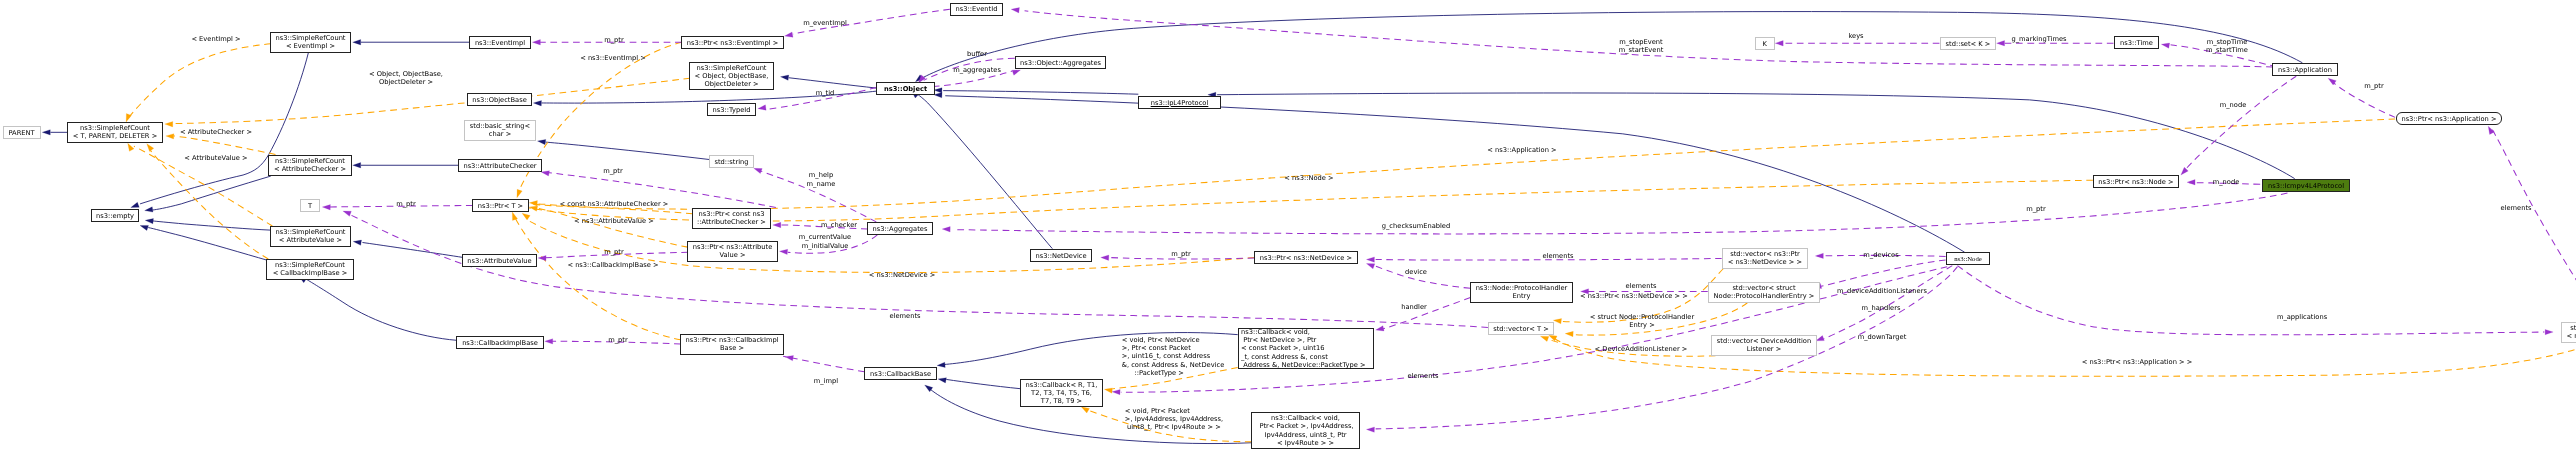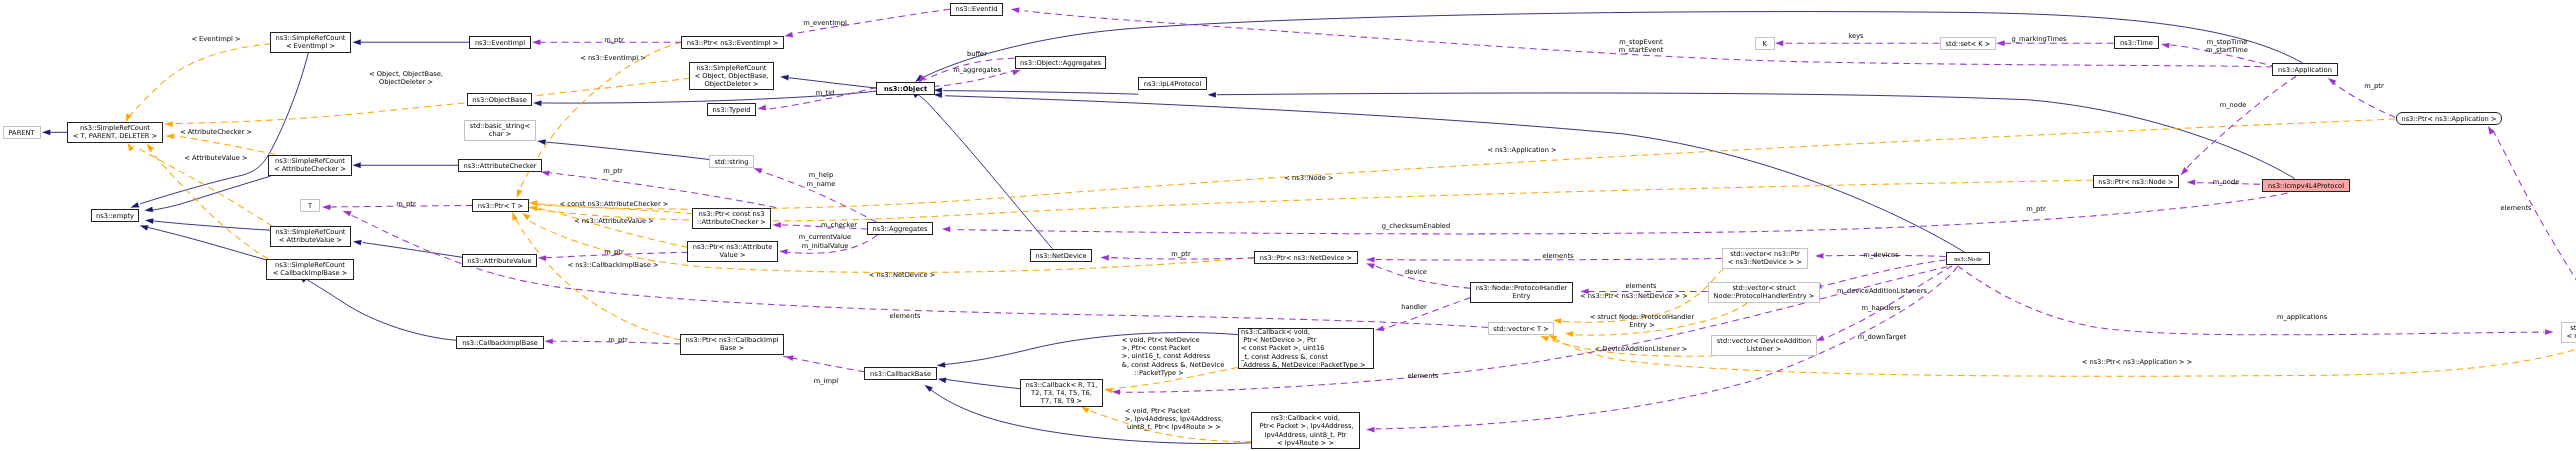--- a/index.html
+++ b/index.html
@@ -5,21 +5,21 @@
 <style>
   html,body{margin:0;padding:0;background:#ffffff;}
   #canvas{position:relative;width:2652px;height:451px;background:#fff;overflow:hidden;
           font-family:"DejaVu Sans",sans-serif;}
   svg#edges{position:absolute;left:0;top:0;width:2652px;height:451px;}
   .node{position:absolute;box-sizing:border-box;display:flex;flex-direction:column;
         align-items:center;justify-content:center;
         text-align:center;font-size:6.7px;line-height:8.2px;color:#000;background:#fff;
         border:0.7px solid #c4c4c4;white-space:pre;z-index:2;}
   .node.thick{border:0.7px solid #222;}
-  .node.hl{background:#fca5a5;border:0.7px solid #222;justify-content:center;}
+  .node.hl{background:#4d7c0f;border:0.7px solid #222;justify-content:center;}
   .node.left{align-items:flex-start;text-align:left;padding-left:2.1px;}
   .elabel{position:absolute;font-size:6.7px;line-height:8.2px;color:#000;white-space:pre;
           text-align:center;transform:translateX(-50%);z-index:3;}
   .elabel.lalign{text-align:left;}
 </style>
 </head>
 <body>
 
 <div id="canvas">
 <svg id="edges" viewBox="0 0 5147 876" xmlns="http://www.w3.org/2000/svg">
@@ -172,21 +172,21 @@
     <div class="node thick" style="left: 67px; top: 122px; width: 96px; height: 20.6px;"><span>ns3::SimpleRefCount</span><span>&lt; T, PARENT, DELETER &gt;</span></div>
     <div class="node thick" style="left: 270px; top: 32px; width: 81px; height: 20.6px;"><span>ns3::SimpleRefCount</span><span>&lt; EventImpl &gt;</span></div>
     <div class="node thick" style="left: 469px; top: 36px; width: 62px; height: 13.4px;"><span>ns3::EventImpl</span></div>
     <div class="node thick" style="left: 681px; top: 36px; width: 103px; height: 13.4px;"><span>ns3::Ptr&lt; ns3::EventImpl &gt;</span></div>
     <div class="node thick" style="left: 950px; top: 2.6px; width: 53px; height: 13.4px;"><span>ns3::EventId</span></div>
     <div class="node thick" style="left: 689px; top: 62px; width: 85px; height: 28px;"><span>ns3::SimpleRefCount</span><span>&lt; Object, ObjectBase,</span><span>ObjectDeleter &gt;</span></div>
     <div class="node thick" style="left: 467px; top: 93px; width: 65px; height: 13.4px;"><span>ns3::ObjectBase</span></div>
     <div class="node thick" style="left: 707px; top: 103px; width: 49px; height: 13.4px;"><span>ns3::TypeId</span></div>
     <div class="node thick" style="left: 876px; top: 82px; width: 59px; height: 13.4px; font-weight: bold;"><span>ns3::Object</span></div>
     <div class="node thick" style="left: 1015px; top: 56px; width: 91px; height: 13.4px;"><span>ns3::Object::Aggregates</span></div>
-    <div class="node thick" style="left: 1138px; top: 77px; width: 69px; height: 13.4px;"><span>ns3::IpL4Protocol</span></div>
+    <div class="node thick" style="left: 1138px; top: 96px; width: 83px; height: 13.4px; text-decoration: underline;"><span>ns3::IpL4Protocol</span></div>
     <div class="node thin" style="left: 464px; top: 120px; width: 72px; height: 20.6px;"><span>std::basic_string&lt;</span><span>char &gt;</span></div>
     <div class="node thick" style="left: 268px; top: 155px; width: 84px; height: 20.6px;"><span>ns3::SimpleRefCount</span><span>&lt; AttributeChecker &gt;</span></div>
     <div class="node thick" style="left: 458px; top: 159px; width: 84px; height: 13.4px;"><span>ns3::AttributeChecker</span></div>
     <div class="node thin" style="left: 709px; top: 155px; width: 45px; height: 13.4px;"><span>std::string</span></div>
     <div class="node thick" style="left: 91px; top: 209px; width: 48px; height: 13.4px;"><span>ns3::empty</span></div>
     <div class="node thin" style="left: 300px; top: 199px; width: 20px; height: 13.4px;"><span>T</span></div>
     <div class="node thick" style="left: 472px; top: 199px; width: 57px; height: 13.4px;"><span>ns3::Ptr&lt; T &gt;</span></div>
     <div class="node thick" style="left: 692px; top: 208px; width: 79px; height: 20.6px;"><span>ns3::Ptr&lt; const ns3</span><span>::AttributeChecker &gt;</span></div>
     <div class="node thick" style="left: 687px; top: 241px; width: 91px; height: 20.6px;"><span>ns3::Ptr&lt; ns3::Attribute</span><span>Value &gt;</span></div>
     <div class="node thick" style="left: 867px; top: 222px; width: 66px; height: 13.4px;"><span>ns3::Aggregates</span></div>

